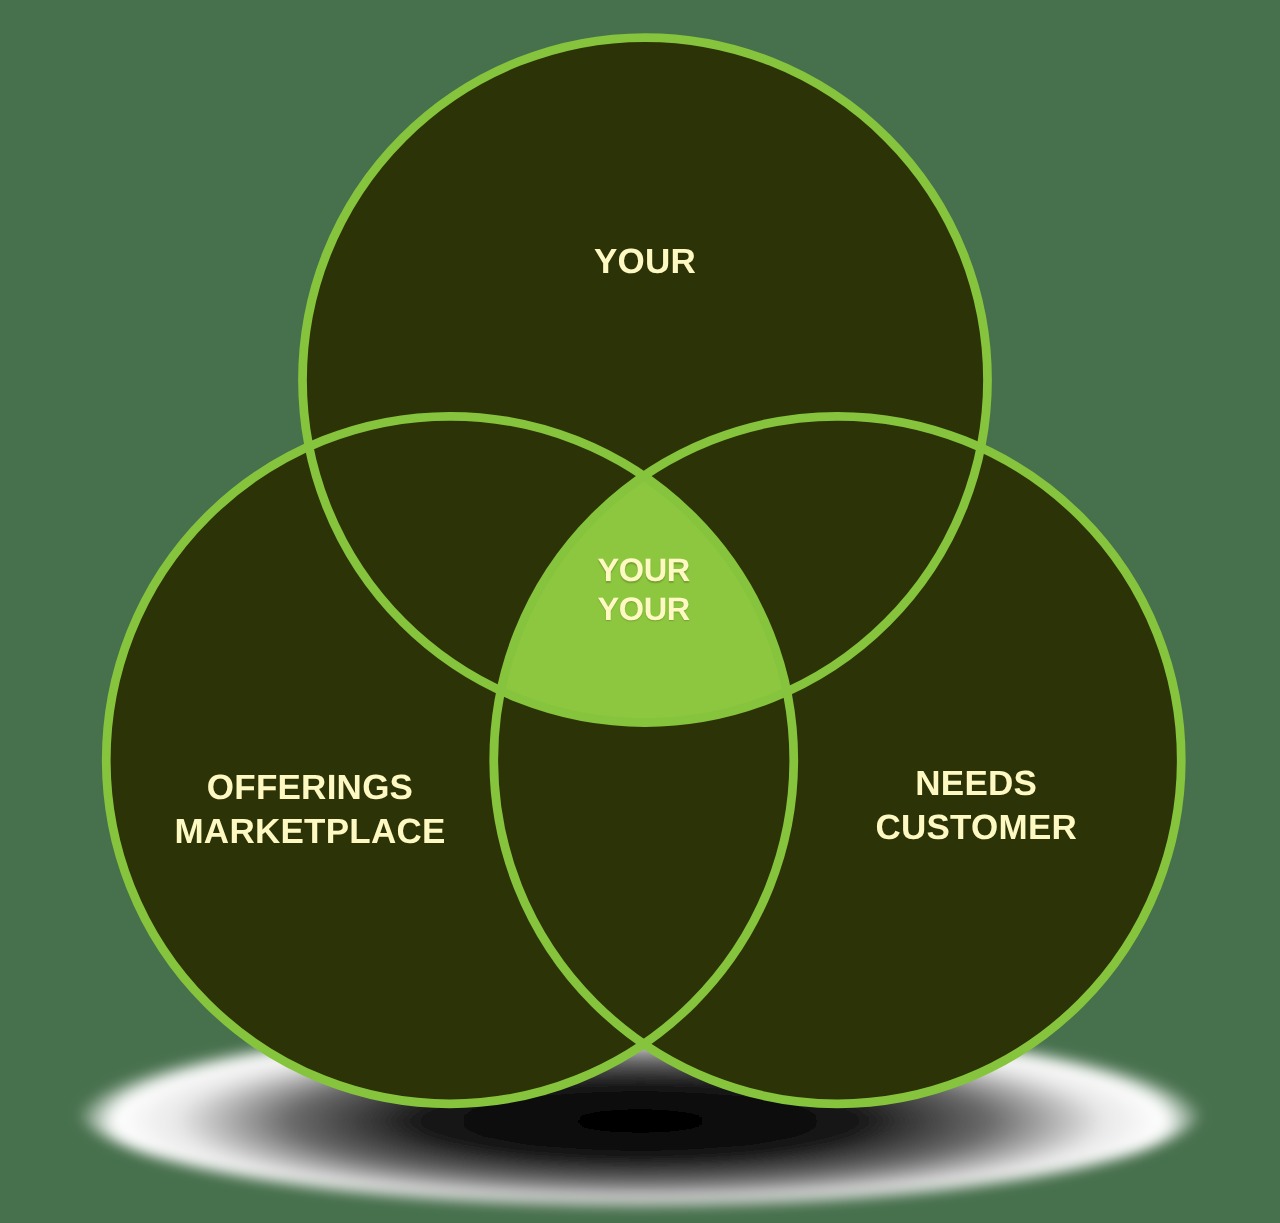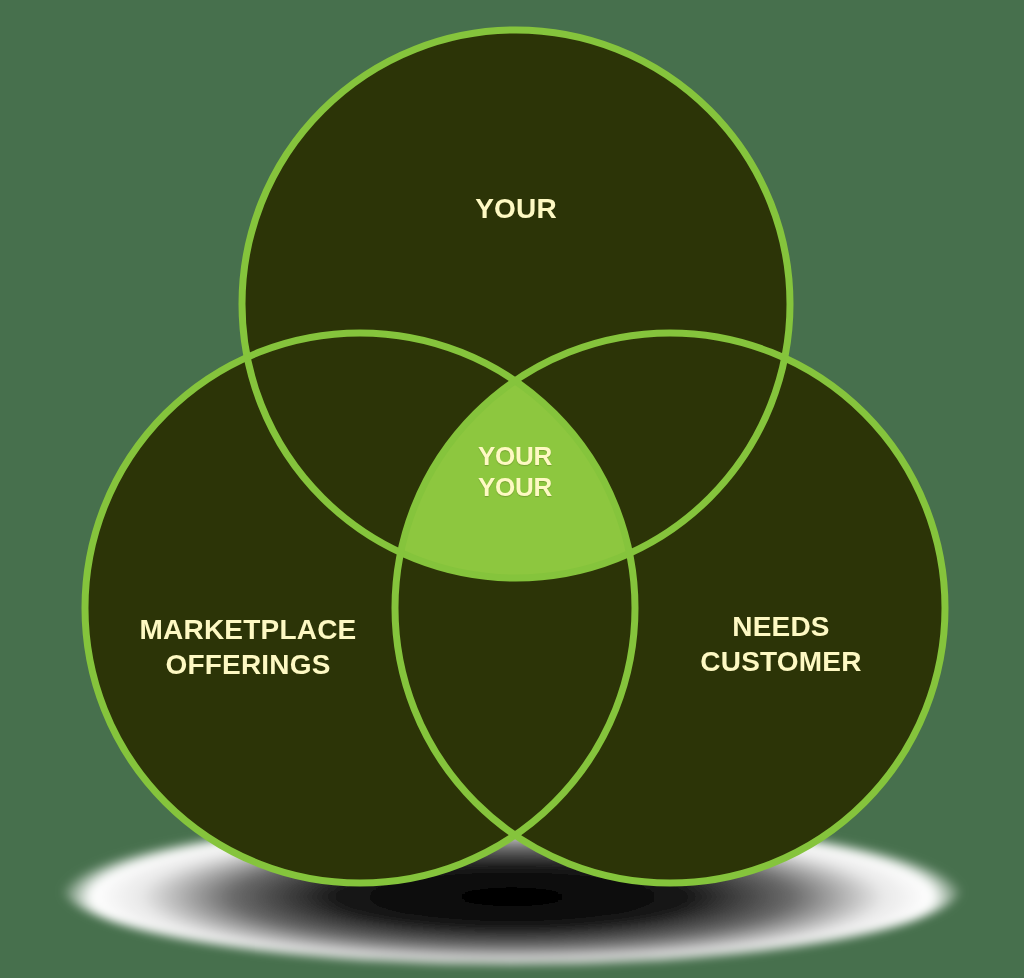--- a/index.html
+++ b/index.html
@@ -82,22 +82,22 @@
       <circle cx="360" cy="608" r="275" stroke="#85C43C"></circle>
       <circle cx="670" cy="608" r="275" stroke="#85C43C"></circle>
     </g>
   </svg>
 
   <div class="venn-label label-top">
     <span>YOUR</span>
   </div>
 
   <div class="venn-label label-left">
+    <span>OFFERINGS</span>
     <span>MARKETPLACE</span>
-    <span>OFFERINGS</span>
   </div>
 
   <div class="venn-label label-right">
     <span>NEEDS</span>
     <span>CUSTOMER</span>
   </div>
 
   <div class="venn-label label-center">
     <span>YOUR</span>
     <span>YOUR</span>

